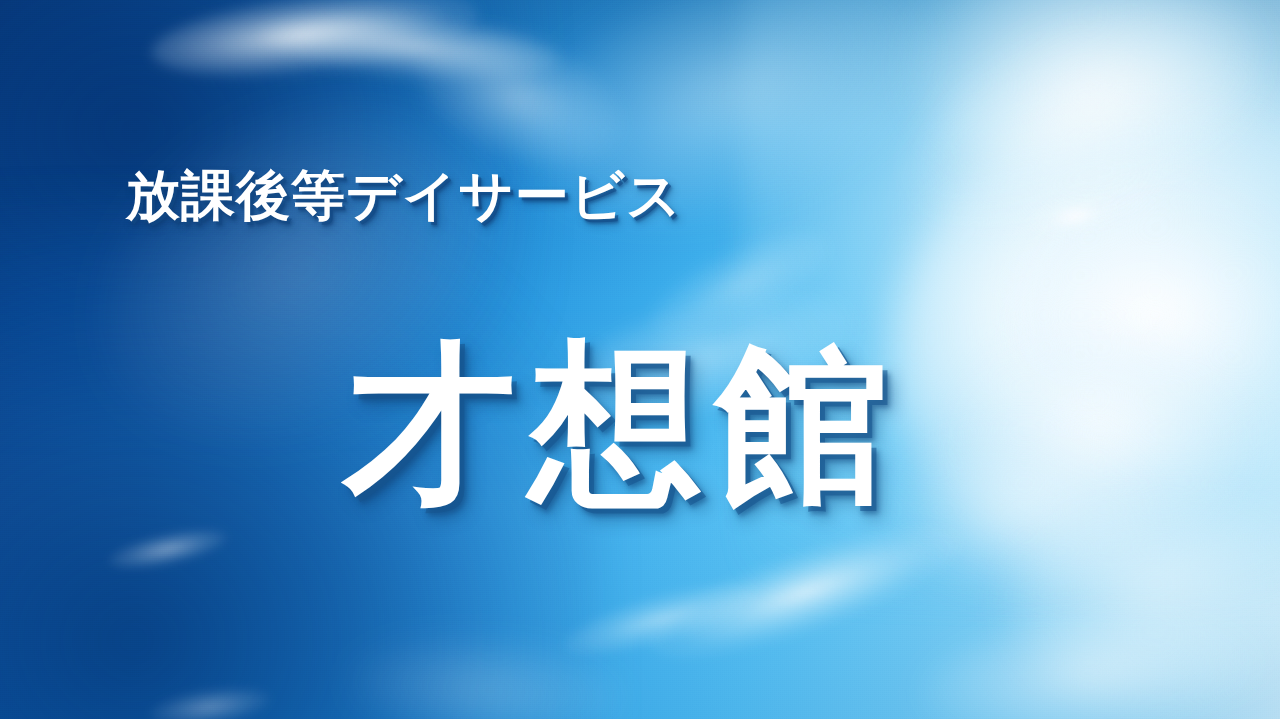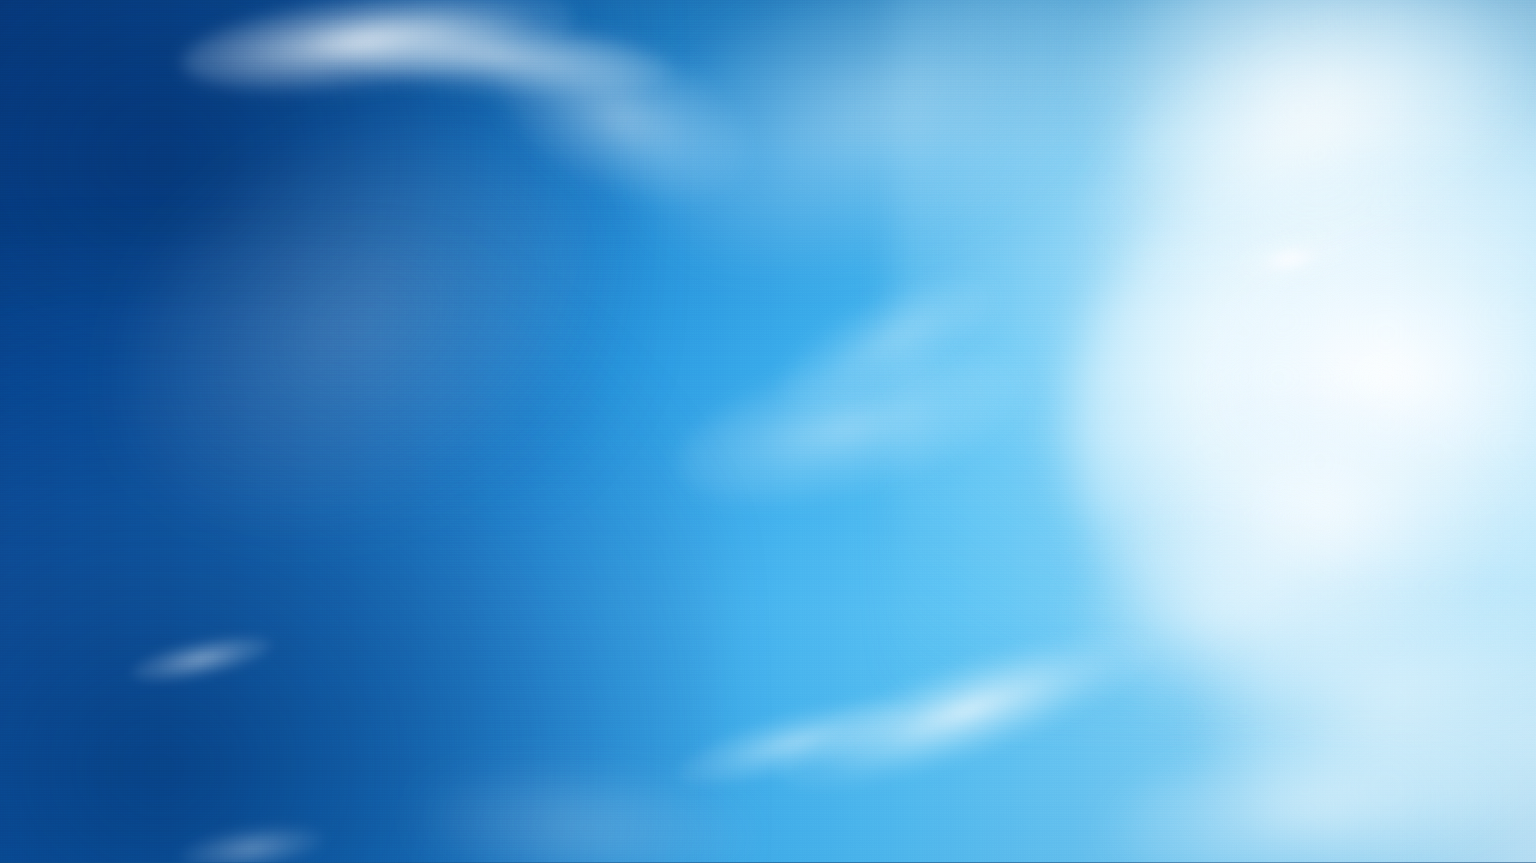--- a/index.html
+++ b/index.html
@@ -405,15 +405,17 @@
   <div class="wisp w-low-streak"></div>
   <div class="wisp w-low-streak2"></div>
   <div class="wisp w-low-left"></div>
   <div class="wisp w-low-left2"></div>
   <div class="wisp w-bot-right"></div>
   <div class="wisp w-bot-mid"></div>
 
   <div class="grain"></div>
 
   <div class="text-layer">
+    <div class="subtitle">放課後等デイサービス</div>
+    <div class="maintitle">才想館</div>
   </div>
 
 </div>
 
 </body></html>

